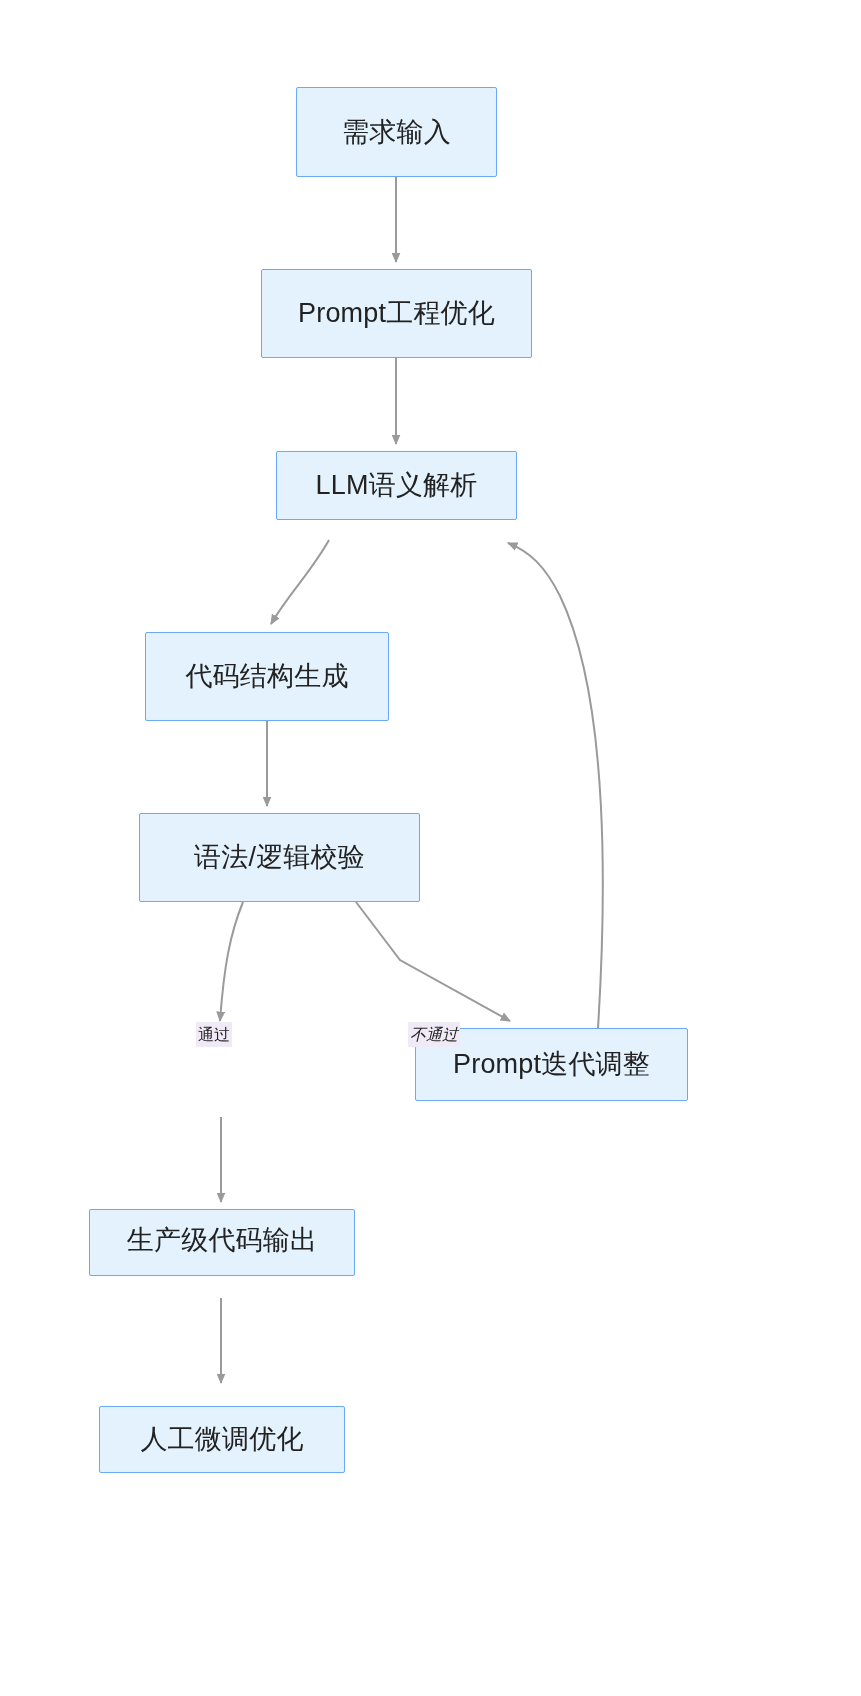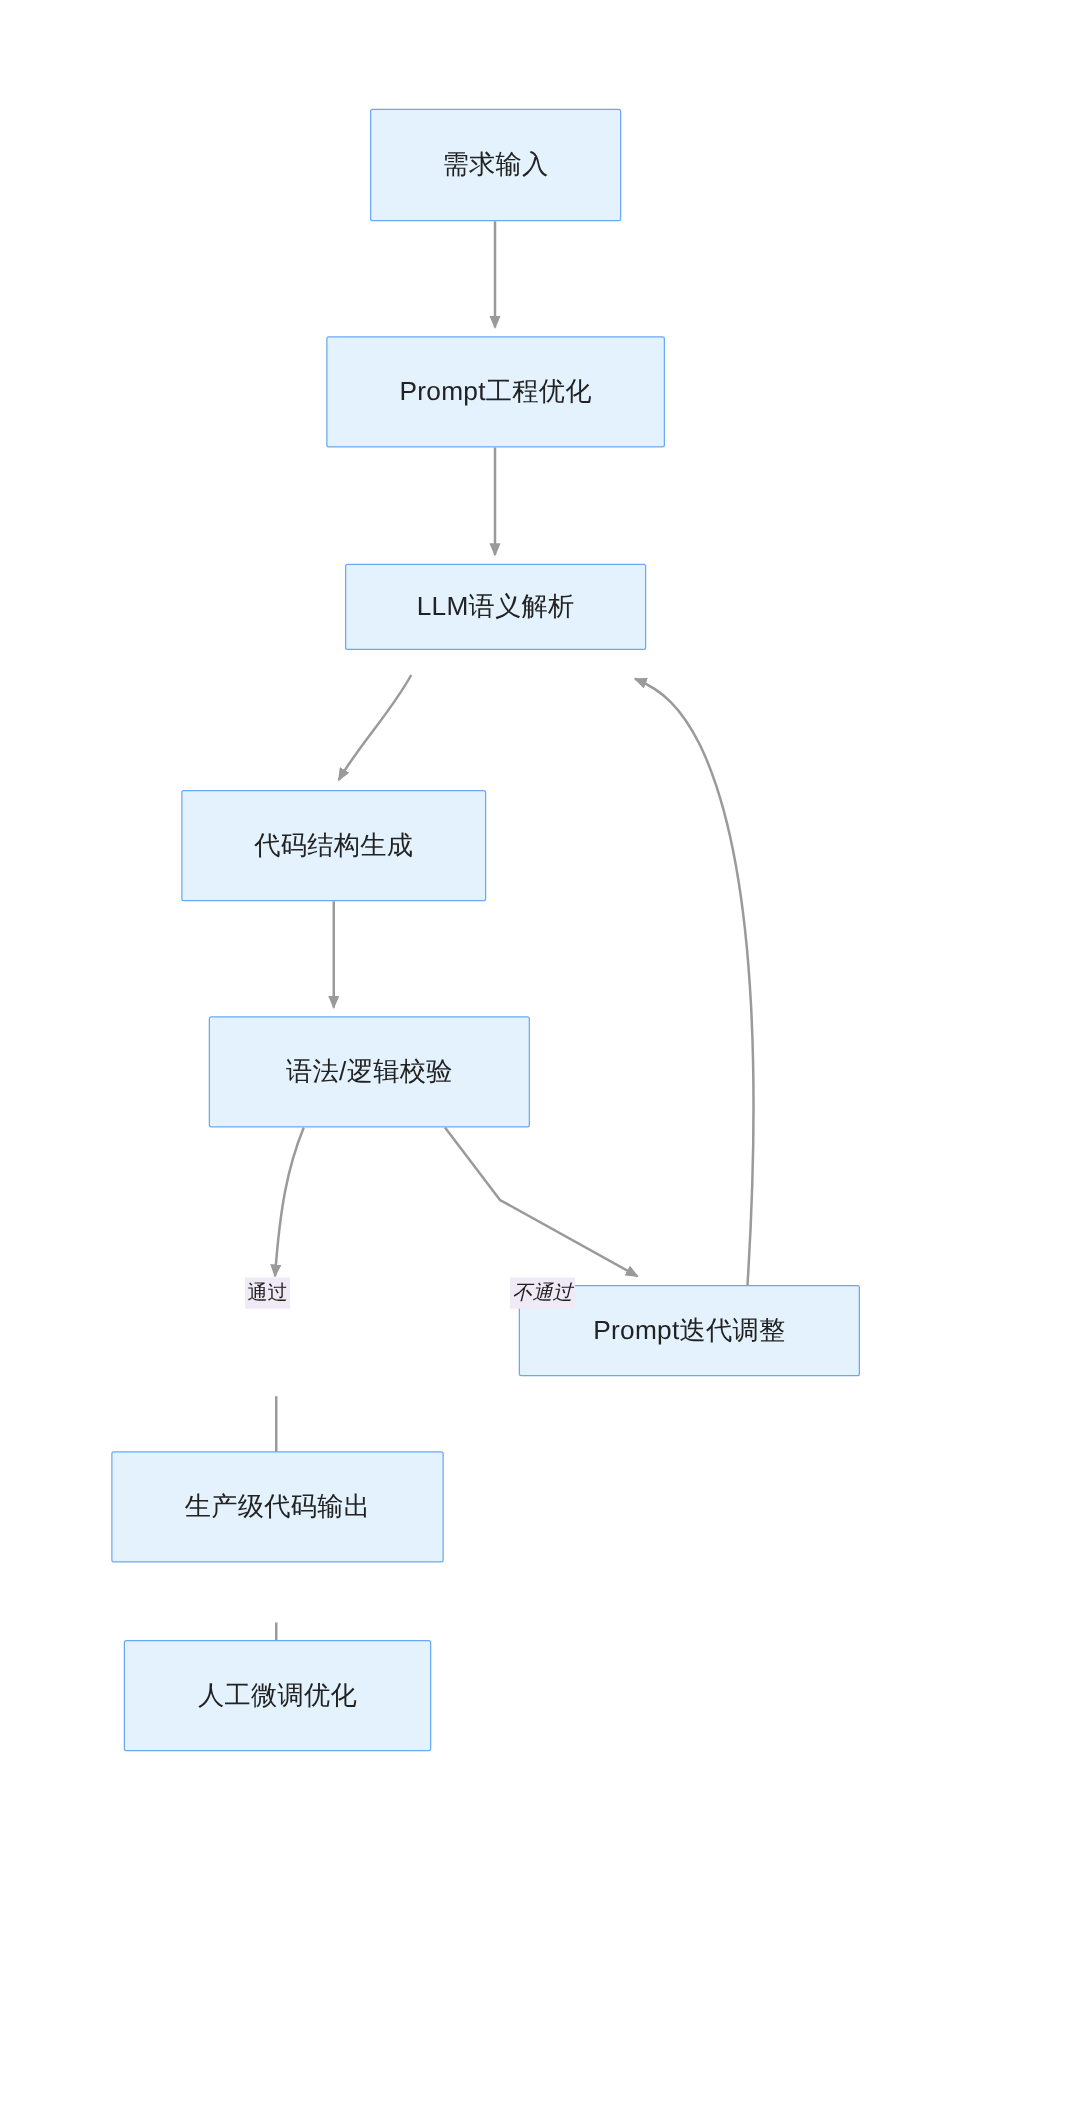--- a/index.html
+++ b/index.html
@@ -30,21 +30,21 @@
   .node {
     position: absolute;
     box-sizing: border-box;
     background: #e3f2fd;
     border: 1.6px solid #6aa9f4;
     border-radius: 2px;
     display: flex;
     align-items: center;
     justify-content: center;
     color: #222222;
-    font-size: 21px;
+    font-size: 27px;
     line-height: 1.2;
     letter-spacing: 0.2px;
     white-space: nowrap;
   }
   .node-label {
     display: block;
   }
   .edge-label {
     position: absolute;
     box-sizing: border-box;
@@ -90,34 +90,34 @@
   </div>
 
   <div class="node" style="left:276px; top:451px; width:241px; height:69px;">
     <span class="node-label">LLM语义解析</span>
   </div>
 
   <div class="node" style="left:145px; top:632px; width:244px; height:89px;text-align:center;">
     <span class="node-label">代码结构生成</span>
   </div>
 
-  <div class="node" style="left:139px; top:813px; width:257px; height:89px;margin-left:28px;">
+  <div class="node" style="left:139px; top:813px; width:281px; height:89px;">
     <span class="node-label">语法/逻辑校验</span>
   </div>
 
 
   <div class="node" style="left:415px; top:1028px; width:273px; height:73px;">
     <span class="node-label">Prompt迭代调整</span>
   </div>
 
-  <div class="node" style="left:89px; top:1161px; width:266px; height:89px;">
+  <div class="node" style="left:89px; top:1209px; width:266px; height:67px;font-family:Liberation Mono, monospace;">
     <span class="node-label">生产级代码输出</span>
   </div>
 
-  <div class="node" style="left:99px; top:1312px; width:246px; height:89px;">
+  <div class="node" style="left:99px; top:1406px; width:246px; height:67px;">
     <span class="node-label">人工微调优化</span>
   </div>
 
   <div class="edge-label" style="left:196px; top:1022px;">通过</div>
 
   <div class="edge-label" style="left:408px; top:1022px;font-style:italic;">不通过</div>
 
 </div>
 
 </body></html>

